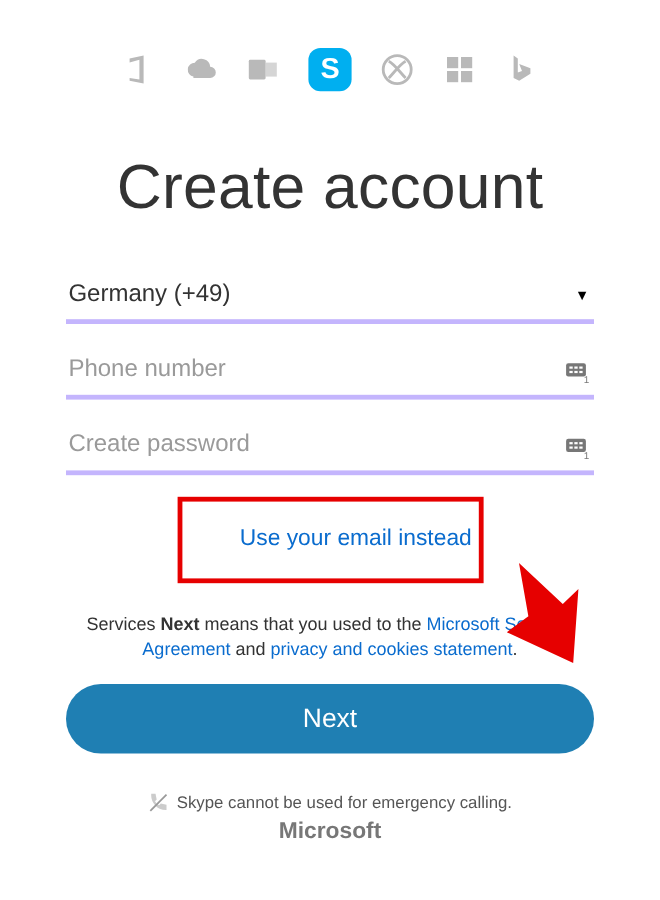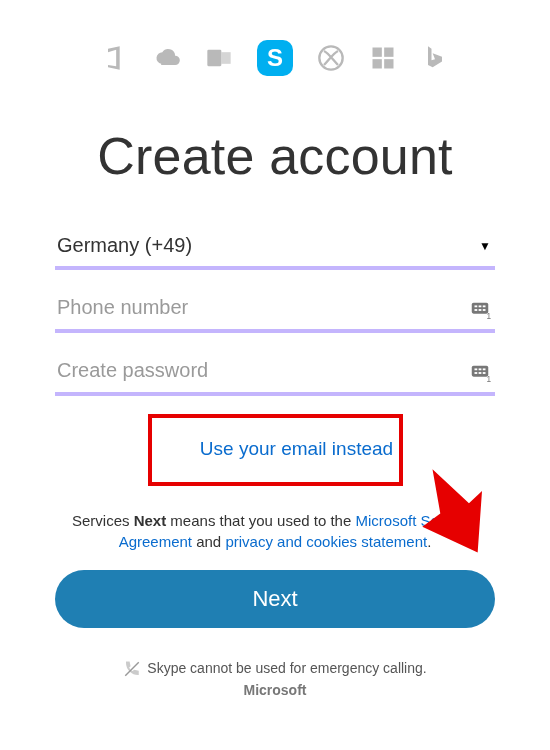--- a/index.html
+++ b/index.html
@@ -131,21 +131,21 @@
       font-size: 14px;
       color: #555;
     }
     .footer-note .row1 {
       display: flex;
       align-items: flex-start;
       justify-content: center;
       gap: 6px;
     }
     .footer-note .mslogo {
-      font-size: 14px;
+      font-size: 19px;
       color: #777;
       margin-top: 4px;
       font-weight: 600;
     }
     .no-emerg-icon {
       width: 18px; height: 18px; color: #999;
     }
     .annotation-arrow {
       position: absolute;
       left: 420px;

